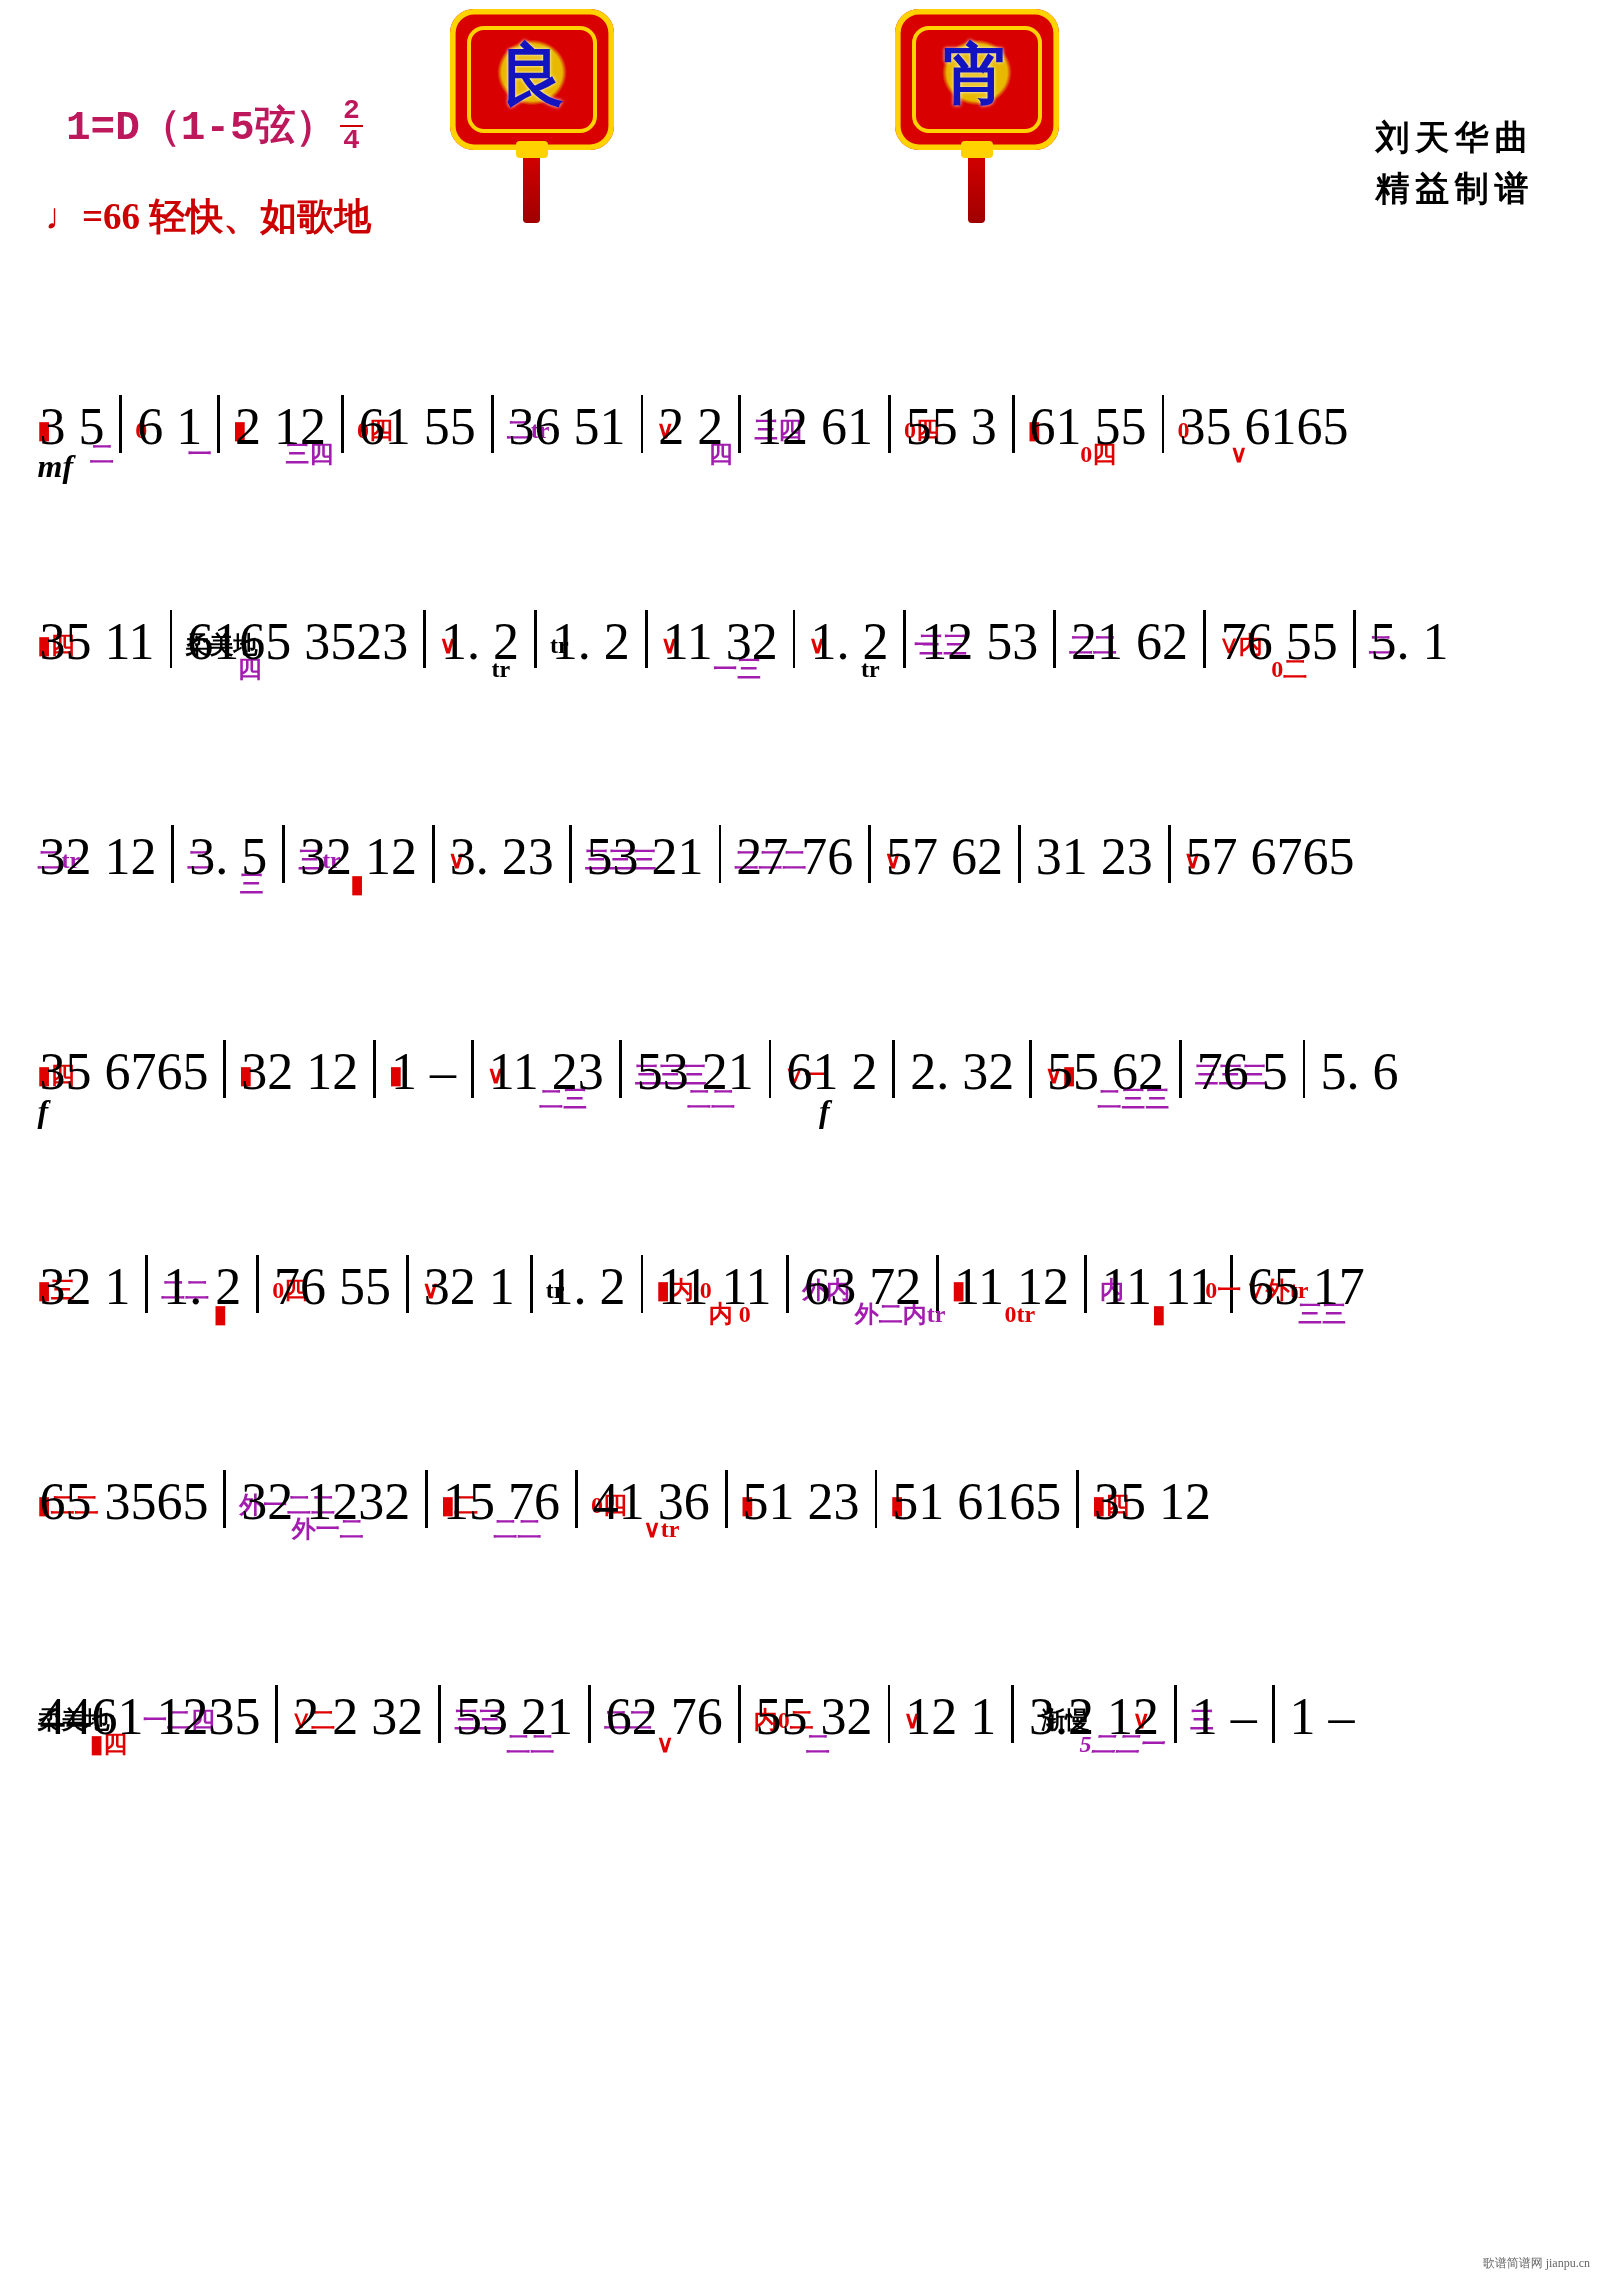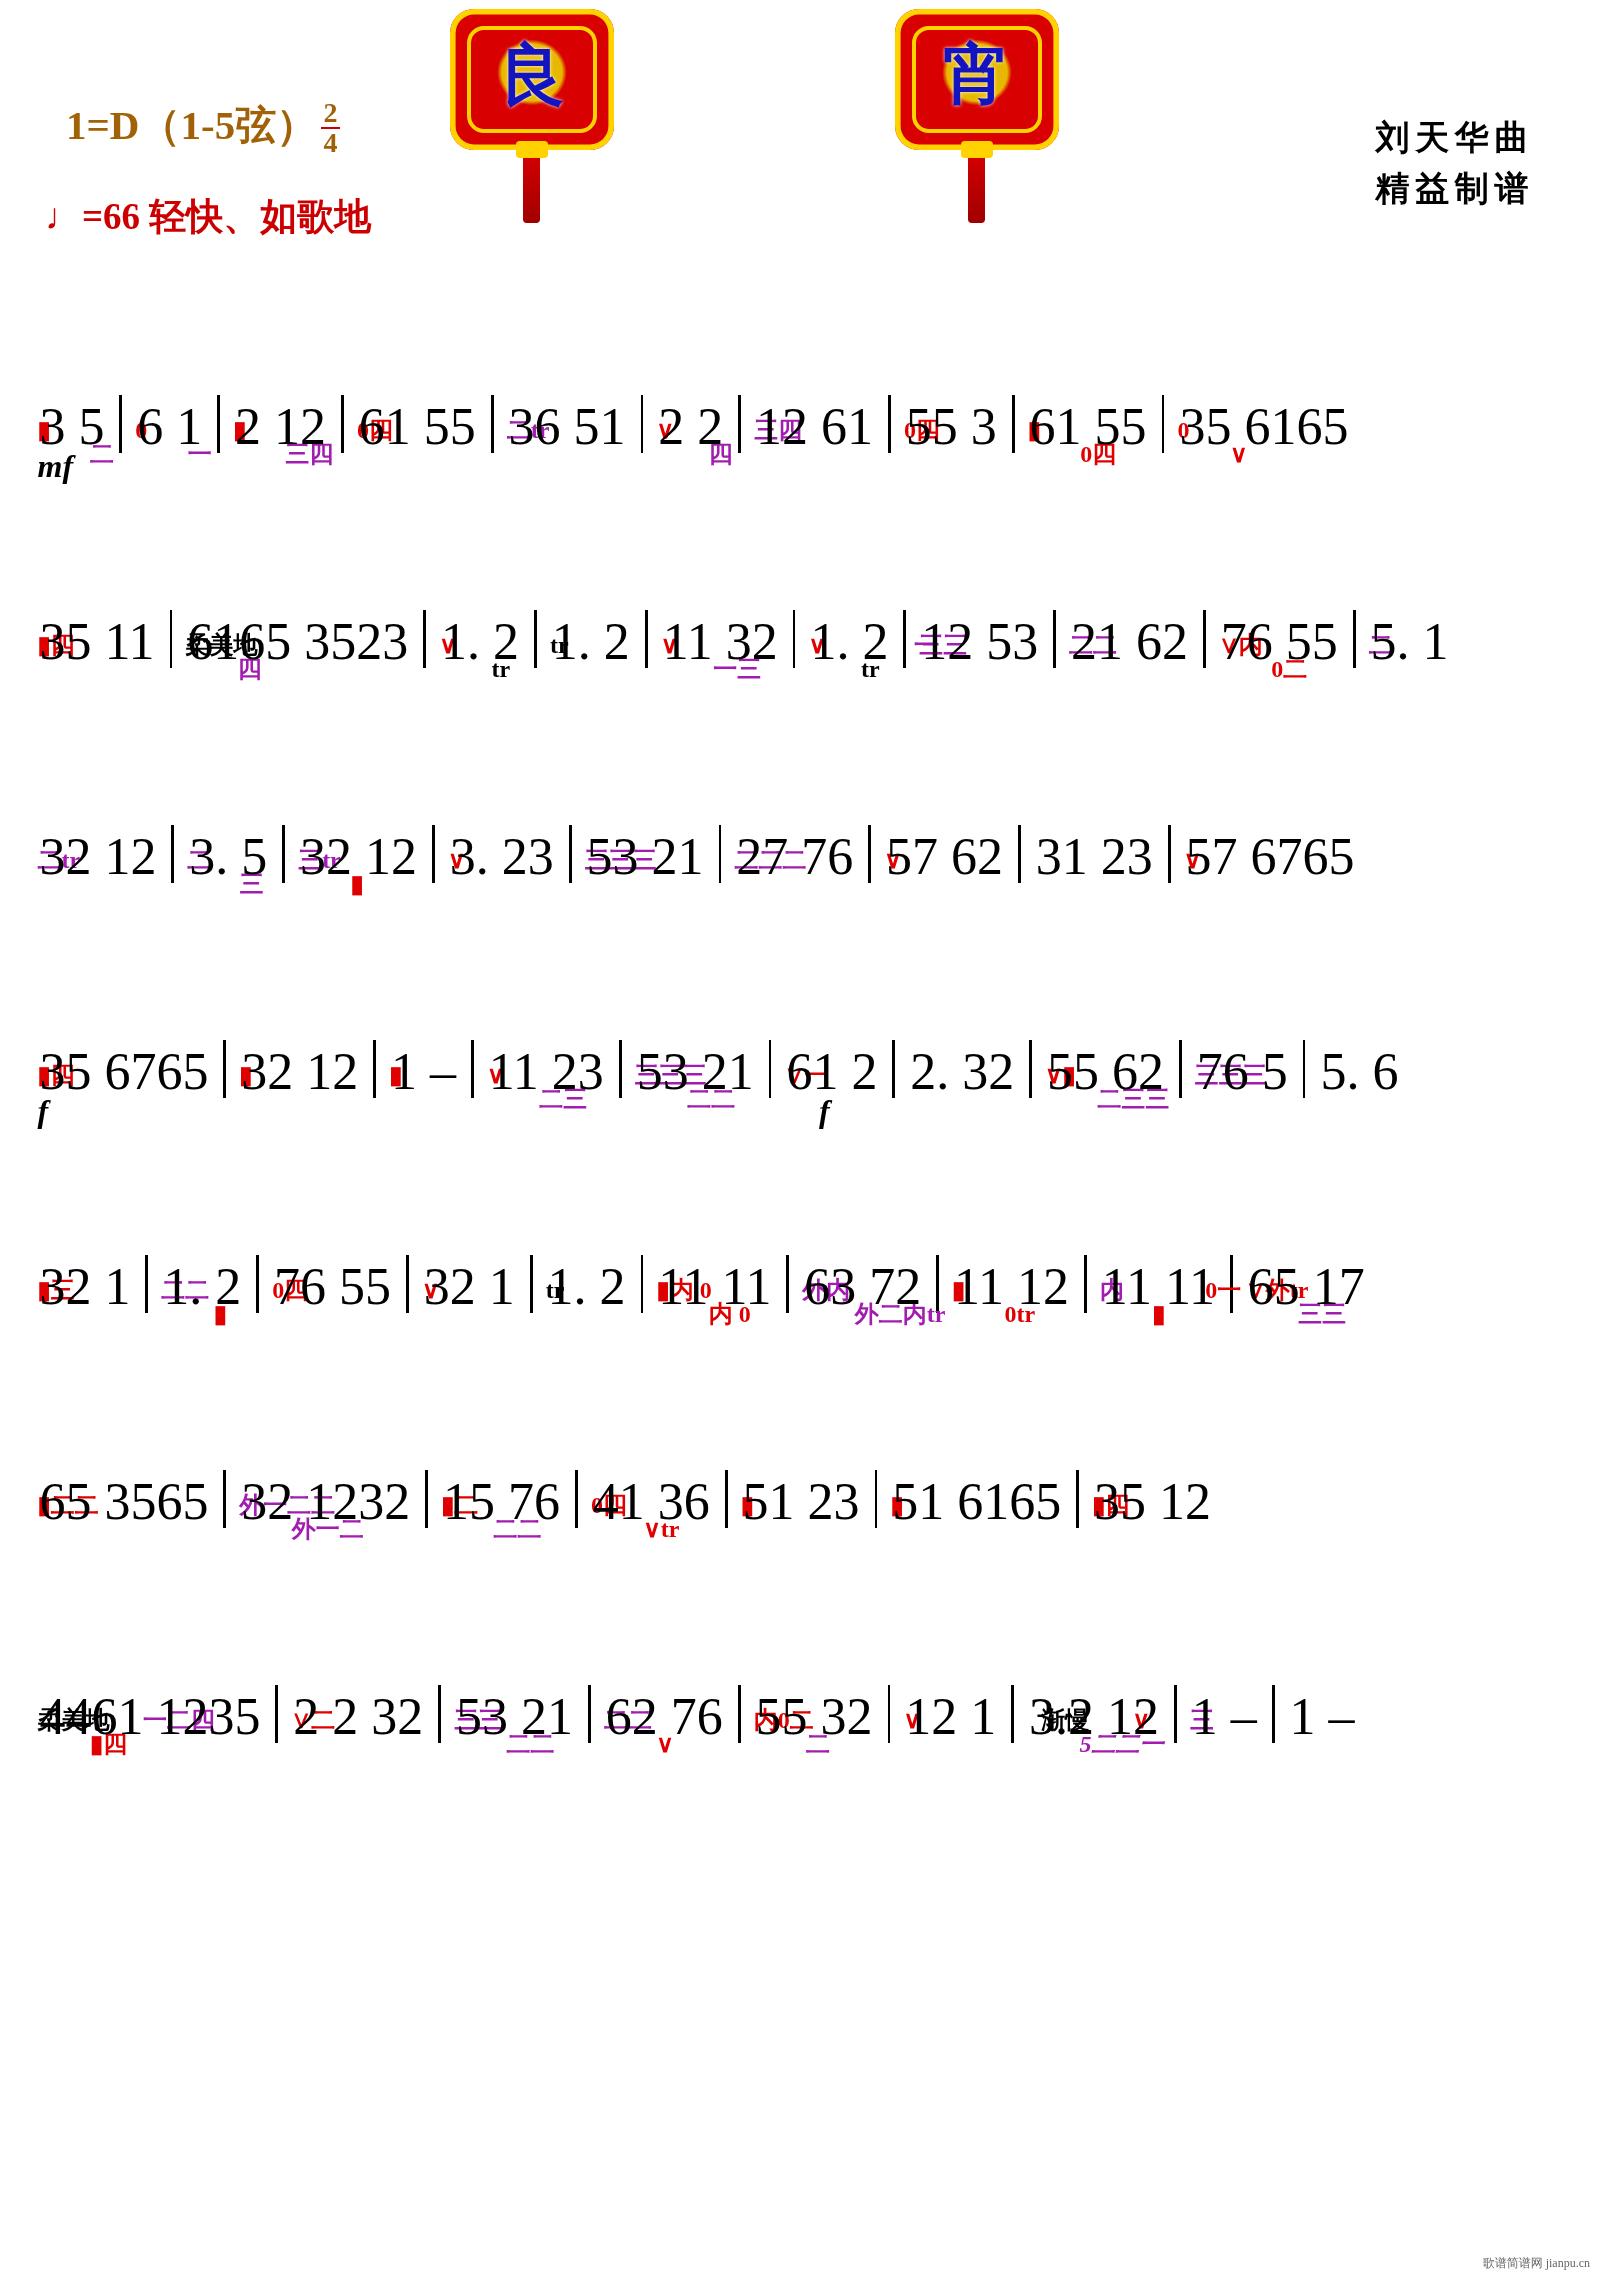--- a/index.html
+++ b/index.html
@@ -18,23 +18,23 @@
   
   .header {
     position: relative;
     height: 281px;
   }
   .key-sig {
     position: absolute;
     left: 66px;
     top: 98px;
     font-size: 41px;
-    color: #a16207;
+    color: #be185d;
     font-weight: bold;
-    font-family: Liberation Serif, serif;
+    font-family: Liberation Mono, monospace;
     white-space: nowrap;
   }
   .key-sig .frac {
     display: inline-block;
     vertical-align: middle;
     text-align: center;
     font-size: 28px;
     line-height: 1.0;
     margin-left: 3.7px;
     position: relative;

